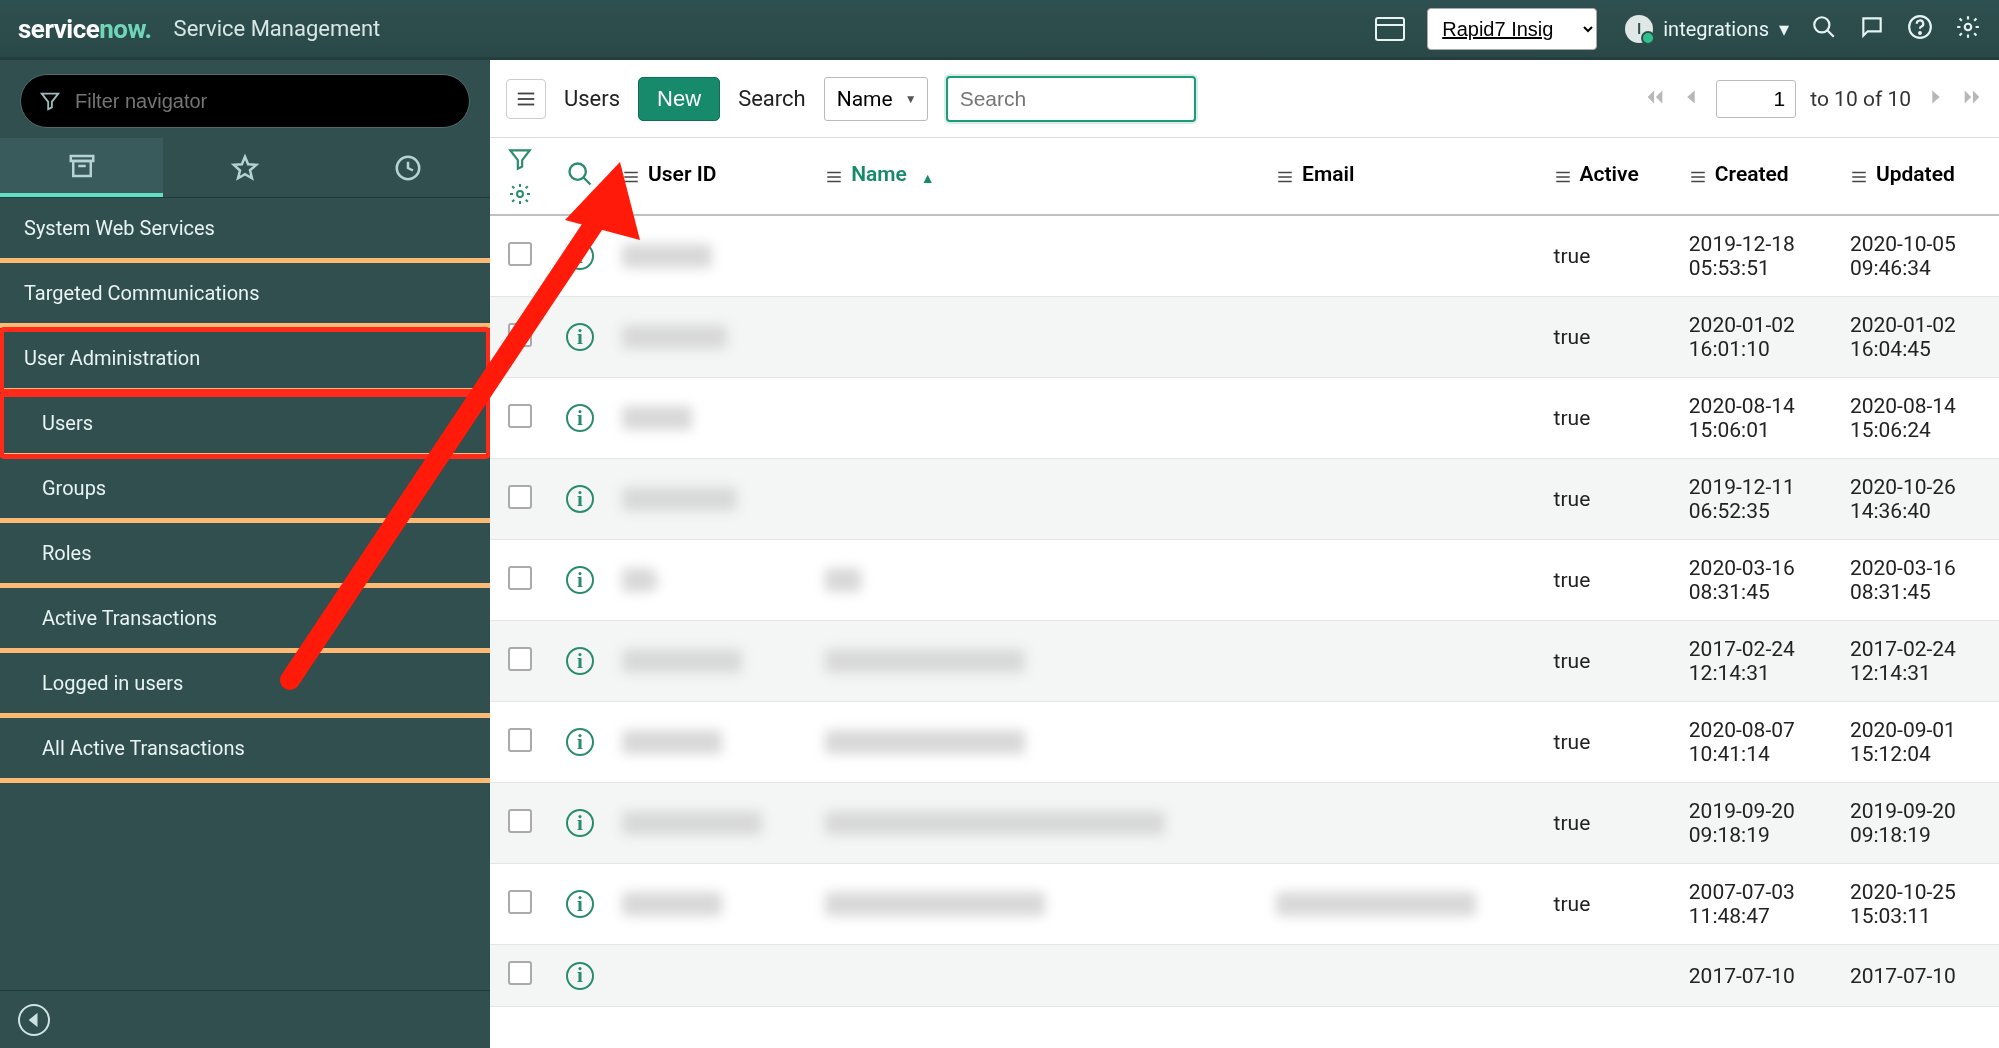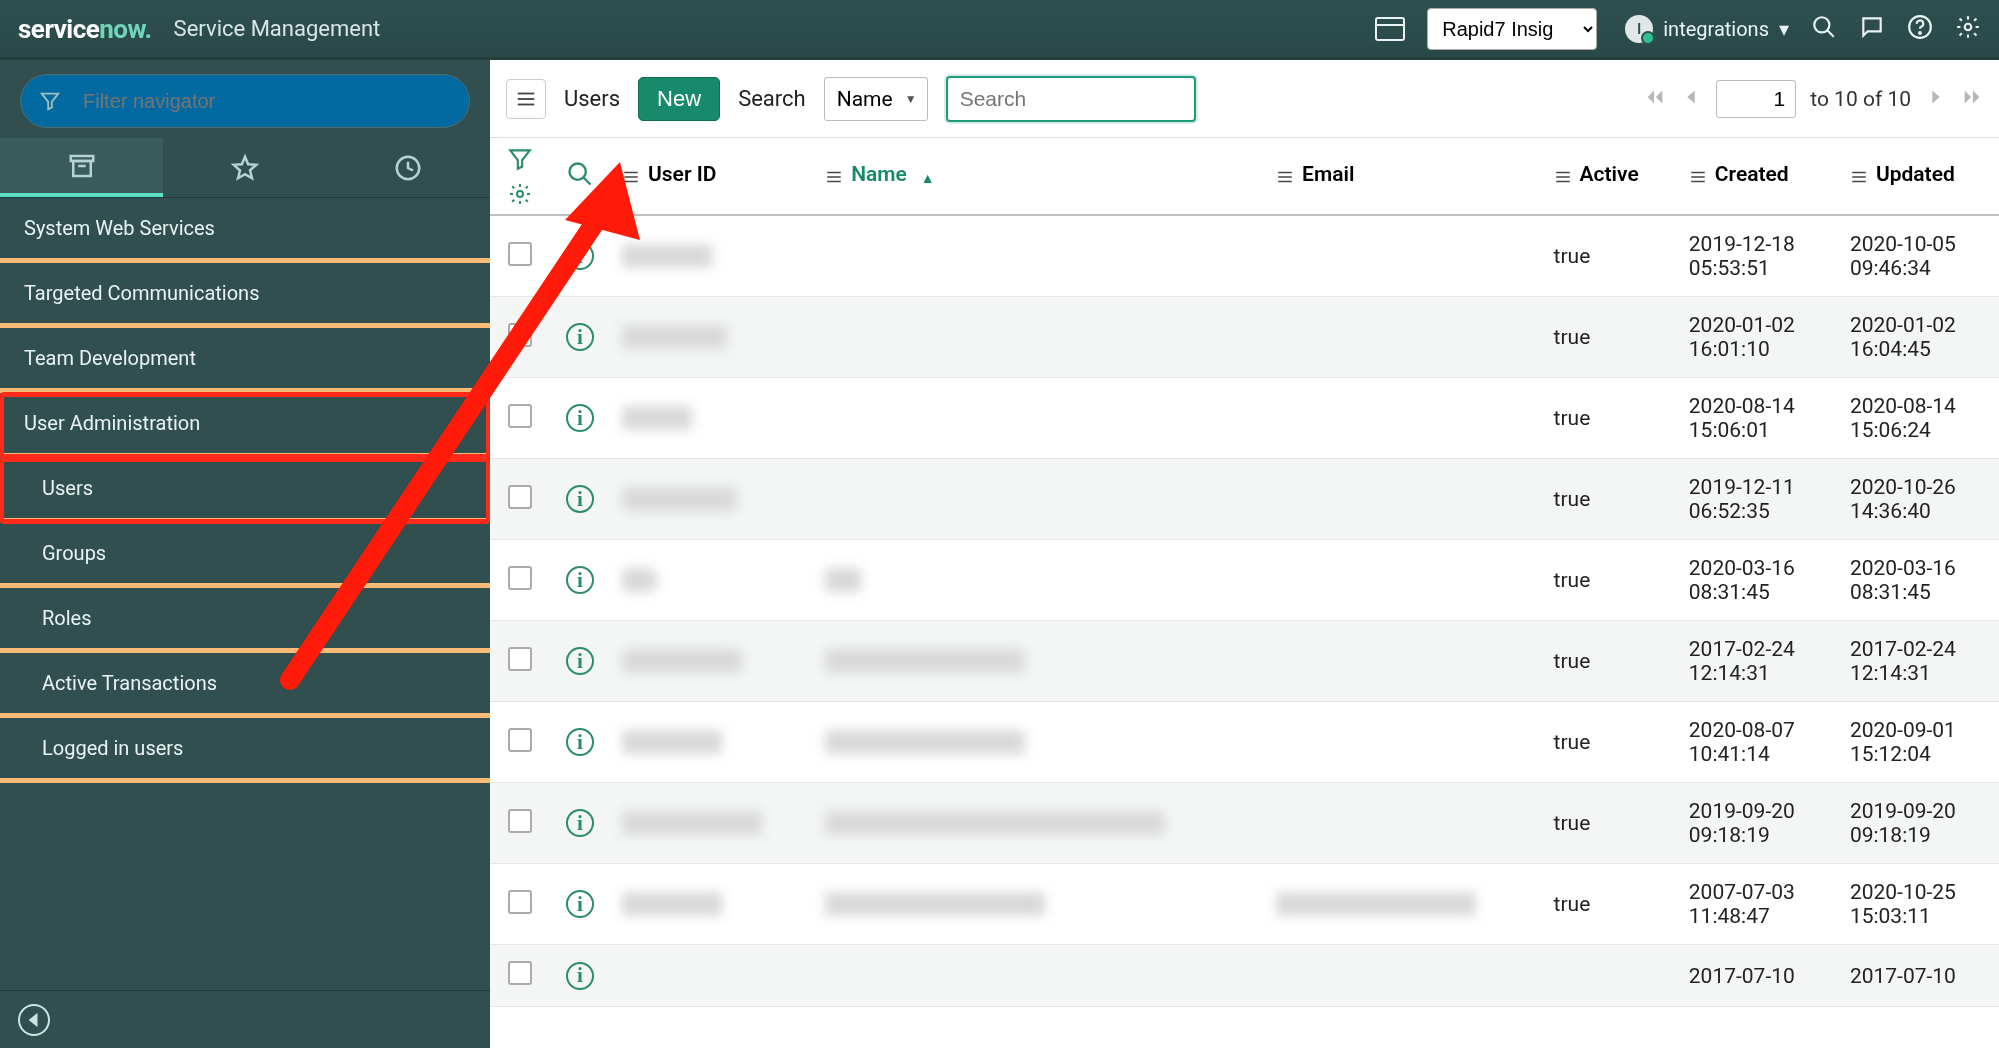--- a/index.html
+++ b/index.html
@@ -22,21 +22,21 @@
     border-bottom:3px solid #243e3e;
     position:relative;
   }
   .brand { display:flex; align-items:center; gap:14px; }
   .brand-logo { font-size:26px; font-weight:700; letter-spacing:-0.5px; color:#fff; position:relative; }
   .brand-logo .dot { color:#6fd6b8; }
   .brand-title { font-size:22px; font-weight:400; color:#d9e6e6; margin-left:8px;}
   .topbar-spacer { flex:1; }
   .topbar-select {
     background:#fff; border:1px solid #aaa; border-radius:4px;
-    height:42px; padding:0 10px; font-size:20px; min-width:170px;
+    height:42px; padding:0 10px; font-size:20px; min-width:170px;text-decoration:underline;
   }
   .topbar-icons { display:flex; align-items:center; gap:22px; margin-left:28px; }
   .topbar-btn { color:#e8f3f3; cursor:pointer; display:flex; align-items:center; gap:10px; font-size:20px; }
   .avatar-ring {
     width:28px;height:28px;border-radius:50%;
     background:#dfe7e7;color:#2f4f4f;display:flex;align-items:center;justify-content:center;
     font-weight:600;font-size:15px; position:relative;
   }
   .avatar-ring::after{
     content:''; position:absolute; right:-2px; bottom:-2px;
@@ -46,22 +46,22 @@
   .top-icon-svg{width:26px;height:26px;fill:none;stroke:#e8f3f3;stroke-width:2;}
   .app-box{border:2px solid #e8f3f3;width:30px;height:24px;border-radius:3px;position:relative;}
   .app-box::before{content:'';position:absolute;left:0;right:0;top:5px;border-top:2px solid #e8f3f3;}
 
   
   .layout { display:flex; height:calc(100% - 60px); }
   .leftnav { width:490px; background:#2f4f4f; background:#314f4f; display:flex; flex-direction:column; color:#e8f3f3; position:relative;}
   .filter-nav{
     margin:14px 20px 10px 20px; height:54px;
     border:1px solid #4e6c6c; border-radius:28px;
-    display:flex; align-items:center; padding:0 18px; gap:22px;
-    background:#0369a1;
+    display:flex; align-items:center; padding:0 18px; gap:14px;
+    background:#000000;
   }
   .filter-nav input{
     flex:1;background:transparent;border:none;outline:none;
     color:#cfe2e2;font-size:20px;
   }
   .filter-nav svg{width:22px;height:22px;stroke:#9fbdbd;fill:none;stroke-width:2;}
   .nav-tabs{display:flex;height:60px;border-bottom:1px solid #1f3a3a;}
   .nav-tab{flex:1;display:flex;align-items:center;justify-content:center;cursor:pointer;}
   .nav-tab.active{background:#3a5b5b;border-bottom:4px solid #5fe0c5;}
   .nav-tab svg{width:30px;height:30px;stroke:#b6d2d2;fill:none;stroke-width:2;}
@@ -218,27 +218,27 @@
       <div class="nav-tab">
         <svg viewBox="0 0 24 24">
             <circle cx="12" cy="12" r="9"></circle>
             <path d="M12 7v5l4 2"></path>
           </svg>
       </div>
     </div>
     <div class="nav-list" id="nav-list">
         <div class="nav-item">System Web Services</div>
         <div class="nav-item">Targeted Communications</div>
-        <div class="nav-item">Team Development</div>
         <div class="nav-item highlight">User Administration</div>
         <div class="nav-item sub highlight">Users</div>
         <div class="nav-item sub">Groups</div>
         <div class="nav-item sub">Roles</div>
         <div class="nav-item sub">Active Transactions</div>
         <div class="nav-item sub">Logged in users</div>
+        <div class="nav-item sub">All Active Transactions</div>
       </div>
     <div class="nav-footer">
       <div class="circ">
         <svg viewBox="0 0 10 10">
             <path d="M7 1 2 5l5 4z"></path>
           </svg>
       </div>
     </div>
 
     <svg class="anno-arrow" width="520" height="560">

